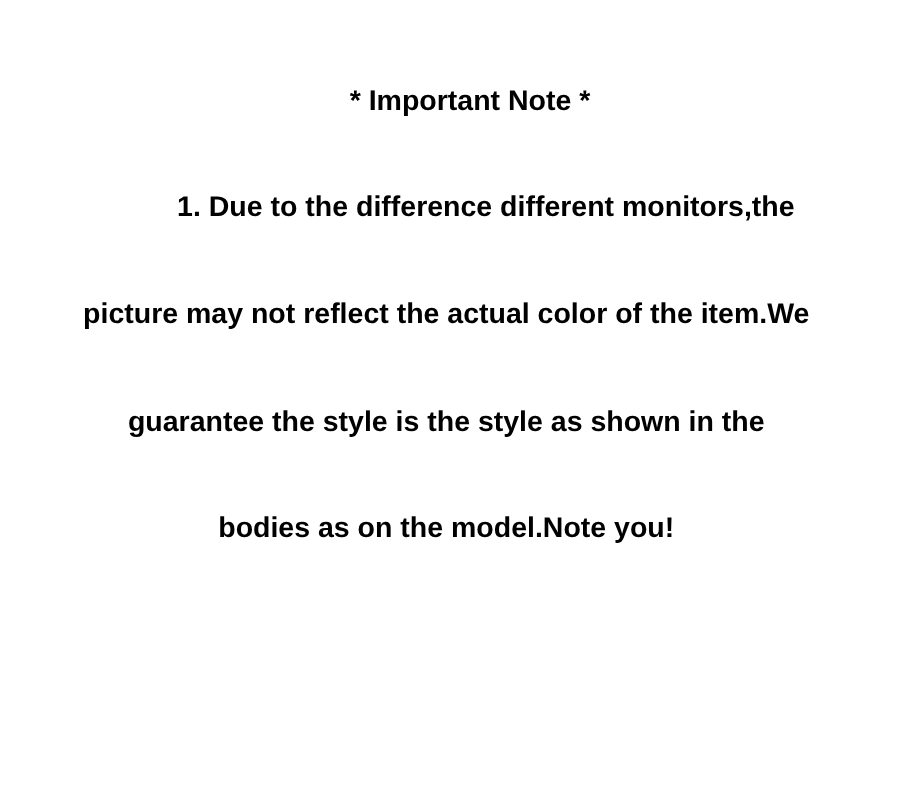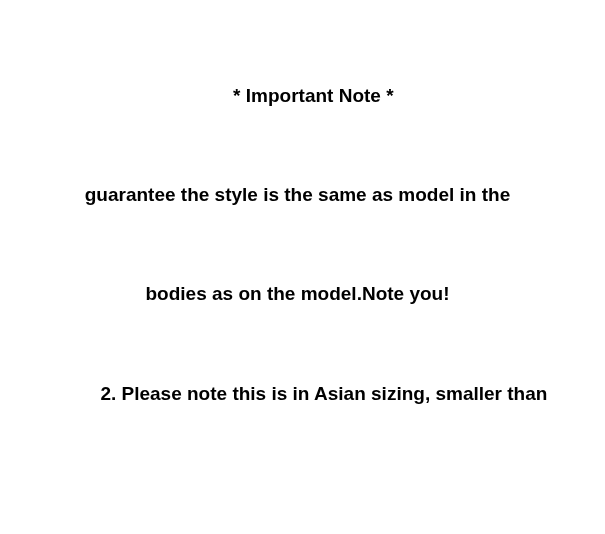--- a/index.html
+++ b/index.html
@@ -15,30 +15,31 @@
     padding: 8px 10px 0 0;
     font-family: "Liberation Sans", sans-serif;
     font-weight: bold;
     font-size: 19px;
     line-height: 23.8px;
     color: #000000;
     text-align: center;
     white-space: pre-wrap;
     -webkit-font-smoothing: antialiased;
   }
-  .note-line { min-height: 23.8px; margin-top: 28px; }
+  .note-line { min-height: 23.8px; }
 </style>
 </head>
 <body>
 
 <div class="note">
   <div class="note-line">      * Important Note *</div>
-  <div class="note-line">guarantee the style is the same as model in the</div>
+  <div class="note-line">          1. Due to the difference different monitors,the</div>
+  <div class="note-line">picture may not reflect the actual color of the item.We</div>
+  <div class="note-line">guarantee the style is the style as shown in the</div>
   <div class="note-line">bodies as on the model.Note you!</div>
-  <div class="note-line">          2. Please note this is in Asian sizing, smaller than</div>
   
   
   
   
   
   
   
   
   
   

